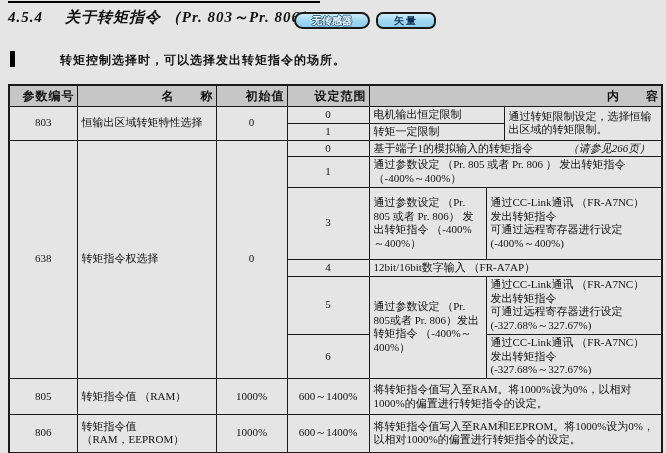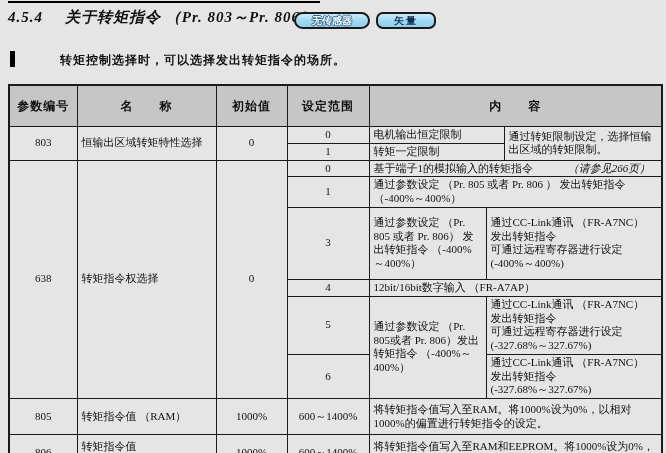--- a/index.html
+++ b/index.html
@@ -18,21 +18,21 @@
     padding:0 16px;font-size:10px;font-weight:bold;white-space:nowrap;
   }
   .badge-sensorless{color:#f2fbff;text-shadow:-1px 0 #33688f,1px 0 #33688f,0 -1px #33688f,0 1px #33688f;}
   .badge-vector{color:#122f55;letter-spacing:2px;border-radius:7px;}
   .intro-marker{position:absolute;left:10px;top:51px;width:5px;height:16px;background:#000;}
   .intro-text{position:absolute;left:28px;top:52px;font-size:12px;font-weight:600;letter-spacing:1px;margin-left:32px;}
   .tbl-wrap{position:absolute;left:8px;top:84px;}
   table{border-collapse:collapse;table-layout:fixed;width:653px;}
   td,th{border:1px solid #1a1a1a;font-size:11px;line-height:1.25;padding:1px 4px;overflow:hidden;}
   table{border:2px solid #1a1a1a;}
-  th{background:#c6c6c6;font-size:12px;font-weight:bold;text-align:center;padding:12px 2px;height:16px;letter-spacing:1px;margin-top:16px;}
+  th{background:#c6c6c6;font-size:12px;font-weight:bold;text-align:right;padding:2px 2px;height:16px;letter-spacing:1px;margin-top:16px;}
   td.c{text-align:center;}
   td.l{text-align:left;}
   td{vertical-align:middle;}
   .pre{white-space:pre-line;}
   .h16{height:14px;}  .h18{height:16px;}  .h30{height:28px;}
   .h74{height:72px;}  .h19{height:17px;}  .h60{height:58px;}
   .h38{height:36px;}  .h40{height:38px;}
   i.note{font-style:italic;margin-left:32px;}
 </style>
 </head>

